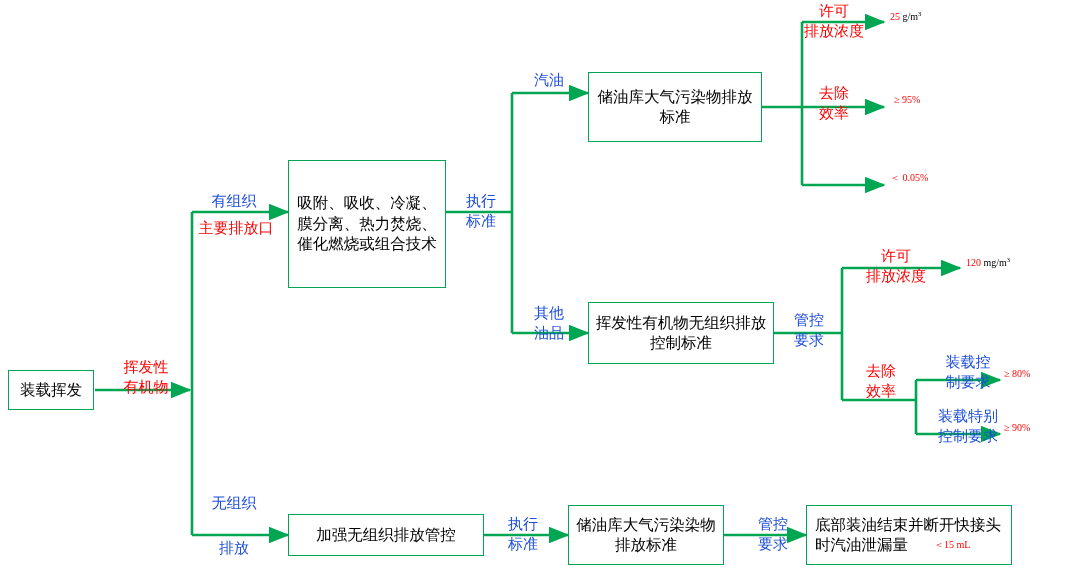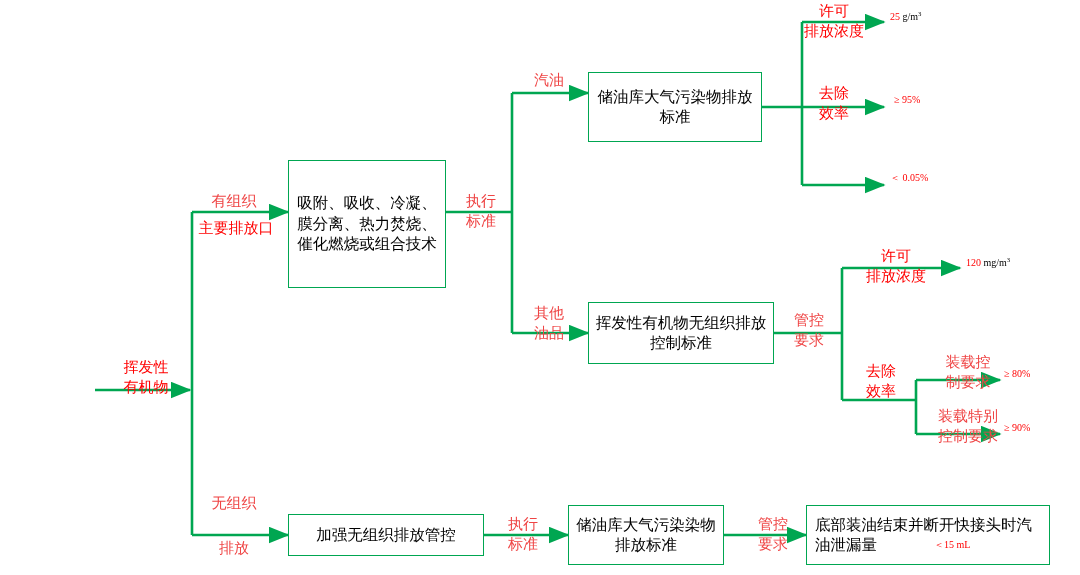--- a/index.html
+++ b/index.html
@@ -38,21 +38,21 @@
     background: #ffffff;
   }
   .label {
     position: absolute;
     text-align: center;
     line-height: 1.3;
     font-size: 15px;
     background: transparent;
     white-space: pre-line;
   }
-  .label.black { color: #ef4444; }
+  .label.black { color: #1d4ed8; }
   .label.red { color: #ff0000; }
   .value {
     position: absolute;
     color: #ff0000;
     font-size: 10px;
     line-height: 1.25;
     white-space: nowrap;
   }
   .value .unit { color: #000000; }
   sup { font-size: 0.68em; vertical-align: super; }
@@ -101,32 +101,33 @@
       <path d="M916,400 L916,380"></path>
       <path d="M916,400 L916,434"></path>
       <path d="M916,380 L1000,380" marker-end="url(#arrow)"></path>
       <path d="M916,434 L1000,434" marker-end="url(#arrow)"></path>
 
       <path d="M484,535 L568,535" marker-end="url(#arrow)"></path>
       <path d="M724,535 L806,535" marker-end="url(#arrow)"></path>
     </g>
   </svg>
 
+  <div class="node" style="left:8px; top:370px; width:86px; height:40px;">装载挥发</div>
 
   <div class="node" style="left:288px; top:160px; width:158px; height:128px;">吸附、吸收、冷凝、膜分离、热力焚烧、催化燃烧或组合技术</div>
 
   <div class="node" style="left:588px; top:72px; width:174px; height:70px;">储油库大气污染物排放标准</div>
 
   <div class="node" style="left:288px; top:514px; width:196px; height:42px;">加强无组织排放管控</div>
 
   <div class="node" style="left:588px; top:302px; width:186px; height:62px;">挥发性有机物无组织排放控制标准</div>
 
   <div class="node" style="left:568px; top:505px; width:156px; height:60px;">储油库大气污染染物排放标准</div>
 
-  <div class="node" style="left:806px; top:505px; width:244px; height:60px; justify-content:flex-start; text-align:left; padding-left:8px;">底部装油结束并断开快接头时汽油泄漏量</div>
+  <div class="node" style="left:806px; top:505px; width:206px; height:60px; justify-content:flex-start; text-align:left; padding-left:8px;">底部装油结束并断开快接头时汽油泄漏量</div>
 
   <div class="label red" style="left:110px; top:358px; width:72px;">挥发性
 有机物</div>
 
   <div class="label black" style="left:196px; top:192px; width:76px;">有组织</div>
   <div class="label red" style="left:188px; top:219px; width:96px;">主要排放口</div>
 
   <div class="label black" style="left:196px; top:494px; width:76px;">无组织</div>
   <div class="label black" style="left:196px; top:539px; width:76px;">排放</div>
 

